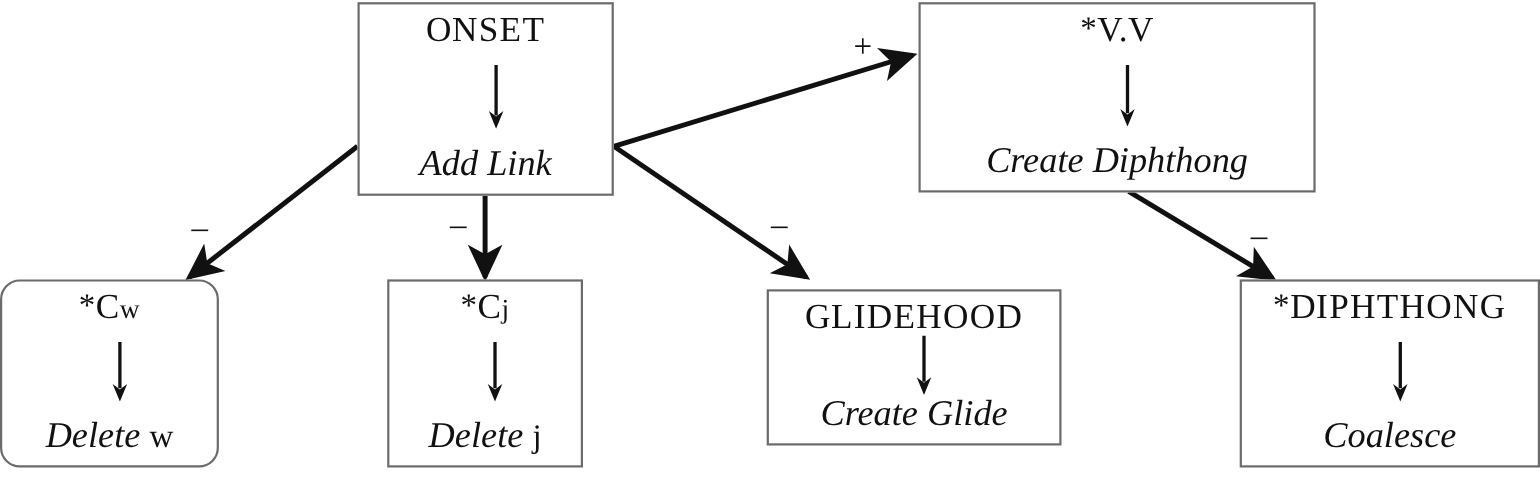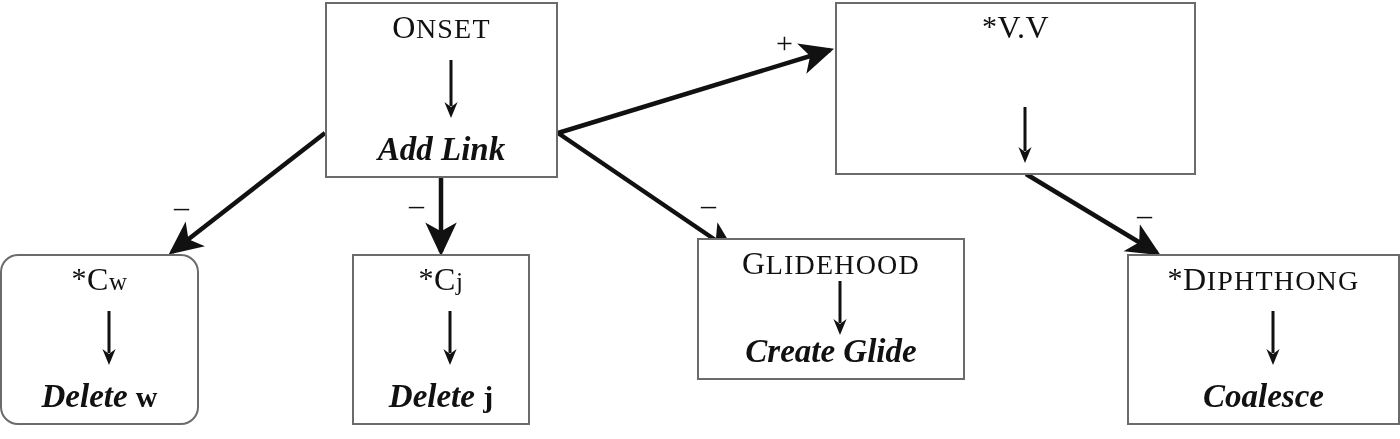--- a/index.html
+++ b/index.html
@@ -29,29 +29,28 @@
   }
   .node-constraint {
     font-family: "Liberation Serif", "DejaVu Serif", serif;
     font-size: 30px;
     line-height: 1.05;
     white-space: nowrap;
     letter-spacing: 0.5px;
   }
   
   .sc-first { font-size: 32px; }
-  .sc-rest { font-size: 28px; letter-spacing: 1.2px; }
+  .sc-rest { font-size: 32px; letter-spacing: 1.2px; }
   .star { font-size: 30px; vertical-align: 0.05em; }
   .tail-roman { font-size: 25px; }
   .node-action {
     font-style: italic;
     font-size: 33px;
     line-height: 1;
     white-space: nowrap;
-    font-weight: bold;
   }
   .node-action .roman {
     font-style: normal;
     font-size: 30px;
   }
   .inner-arrow {
     position: relative;
     width: 2px;
     flex: 0 0 auto;
   }
@@ -119,20 +118,23 @@
   <div class="node-box" style="left:835px; top:2px; width:361px; height:173px;gap:15px;">
     <div class="node-constraint">
       <span class="star">*</span><span class="sc-first">V.V</span><span class="sc-rest"></span><span class="tail-roman"></span>
     </div>
     <div class="inner-arrow">
       <svg width="20" height="56" viewBox="0 0 20 56">
         <line x1="10" y1="0" x2="10" y2="44" stroke="#111111" stroke-width="3"></line>
         <path d="M 3.4 40 L 10 56 L 16.6 40 L 10 45 Z" fill="#111111"></path>
       </svg>
     </div>
+    <div class="node-action">
+      <span>Create Diphthong</span><span class="roman"></span>
+    </div>
   </div>
 
   <div class="node-box" style="left:0px; top:254px; width:199px; height:171px;border-radius:18px;">
     <div class="node-constraint">
       <span class="star">*</span><span class="sc-first">C</span><span class="sc-rest"></span><span class="tail-roman">w</span>
     </div>
     <div class="inner-arrow">
       <svg width="20" height="54" viewBox="0 0 20 54">
         <line x1="10" y1="0" x2="10" y2="42" stroke="#111111" stroke-width="3"></line>
         <path d="M 3.4 38 L 10 54 L 16.6 38 L 10 43 Z" fill="#111111"></path>
@@ -151,21 +153,21 @@
       <svg width="20" height="54" viewBox="0 0 20 54">
         <line x1="10" y1="0" x2="10" y2="42" stroke="#111111" stroke-width="3"></line>
         <path d="M 3.4 38 L 10 54 L 16.6 38 L 10 43 Z" fill="#111111"></path>
       </svg>
     </div>
     <div class="node-action">
       <span>Delete</span> <span class="roman">j</span>
     </div>
   </div>
 
-  <div class="node-box" style="left:697px; top:238px; width:268px; height:142px;">
+  <div class="node-box" style="left:697px; top:263px; width:268px; height:142px;">
     <div class="node-constraint">
       <span class="star"></span><span class="sc-first">G</span><span class="sc-rest">LIDEHOOD</span><span class="tail-roman"></span>
     </div>
     <div class="inner-arrow">
       <svg width="20" height="54" viewBox="0 0 20 54">
         <line x1="10" y1="0" x2="10" y2="42" stroke="#111111" stroke-width="3"></line>
         <path d="M 3.4 38 L 10 54 L 16.6 38 L 10 43 Z" fill="#111111"></path>
       </svg>
     </div>
     <div class="node-action">

